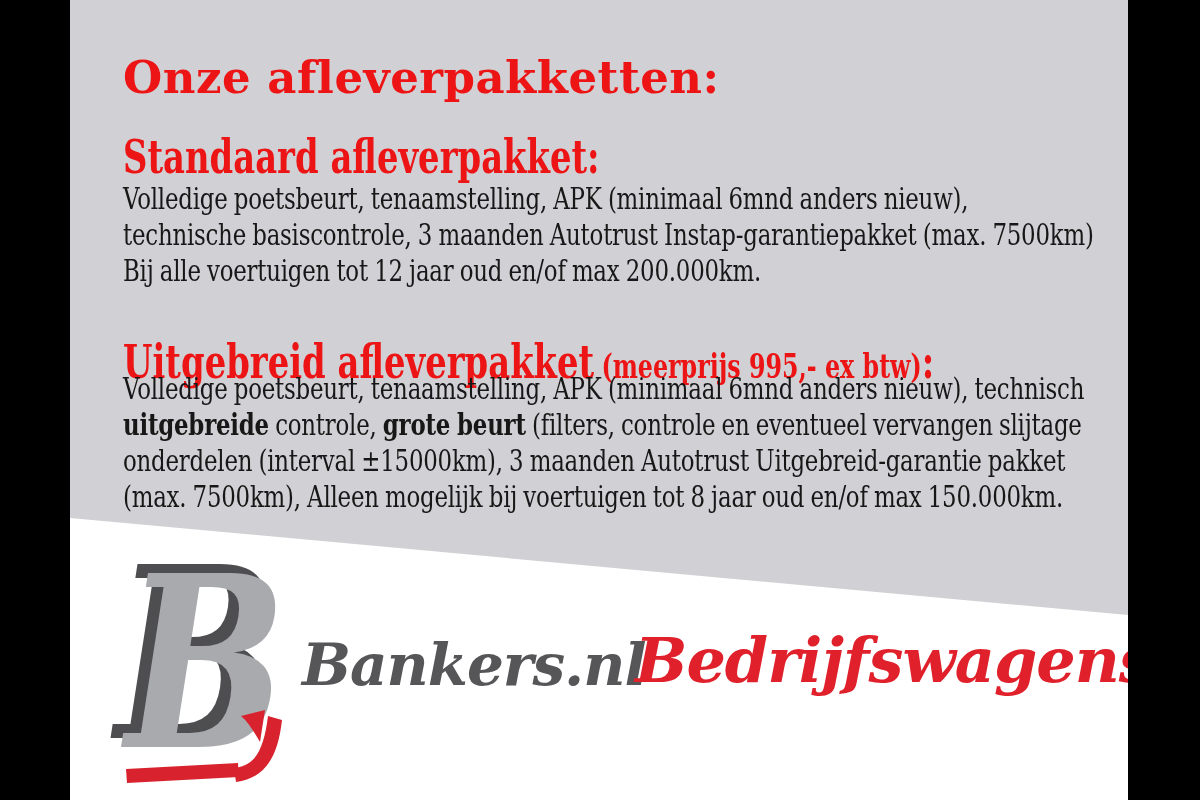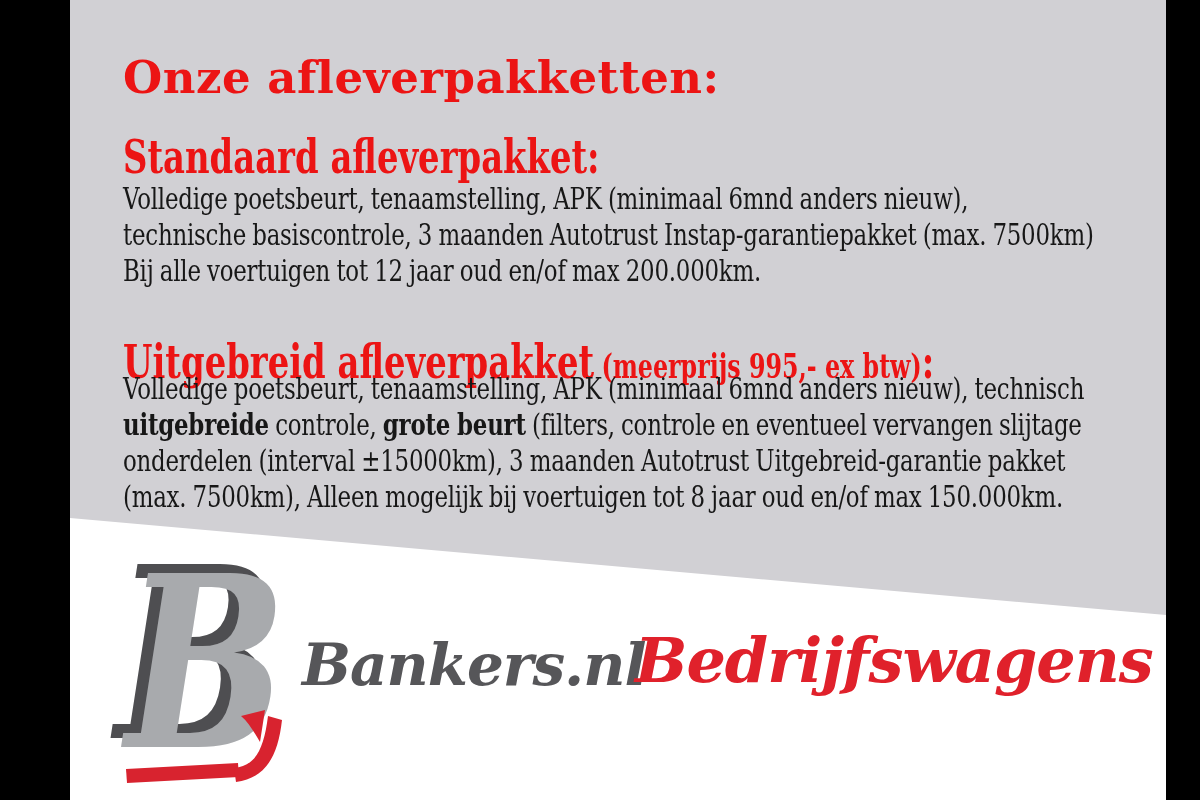--- a/index.html
+++ b/index.html
@@ -3,21 +3,21 @@
 <meta charset="utf-8">
 <style>
   html,body { margin:0; padding:0; background:#000; }
   .canvas {
     position:relative; width:1200px; height:800px;
     background:#000000; overflow:hidden;
     font-family:"DejaVu Serif", serif;
   }
   .content {
     position:absolute; left:70px; top:0; width:1058px; height:800px;
-    background:#ffffff; overflow:hidden;padding-left:38px;
+    background:#ffffff; overflow:hidden;
   }
   .gray-bg {
     position:absolute; left:0; top:0; width:100%; height:640px;
     background:#d1d0d4;
     clip-path: polygon(0 0, 100% 0, 100% 615px, 0 518px);
   }
   .heading {
     position:absolute; left:53px; top:53px; margin:0;
     font-size:45px; line-height:50px; font-weight:bold;
     color:#ec1414; letter-spacing:0.5px; white-space:nowrap;

